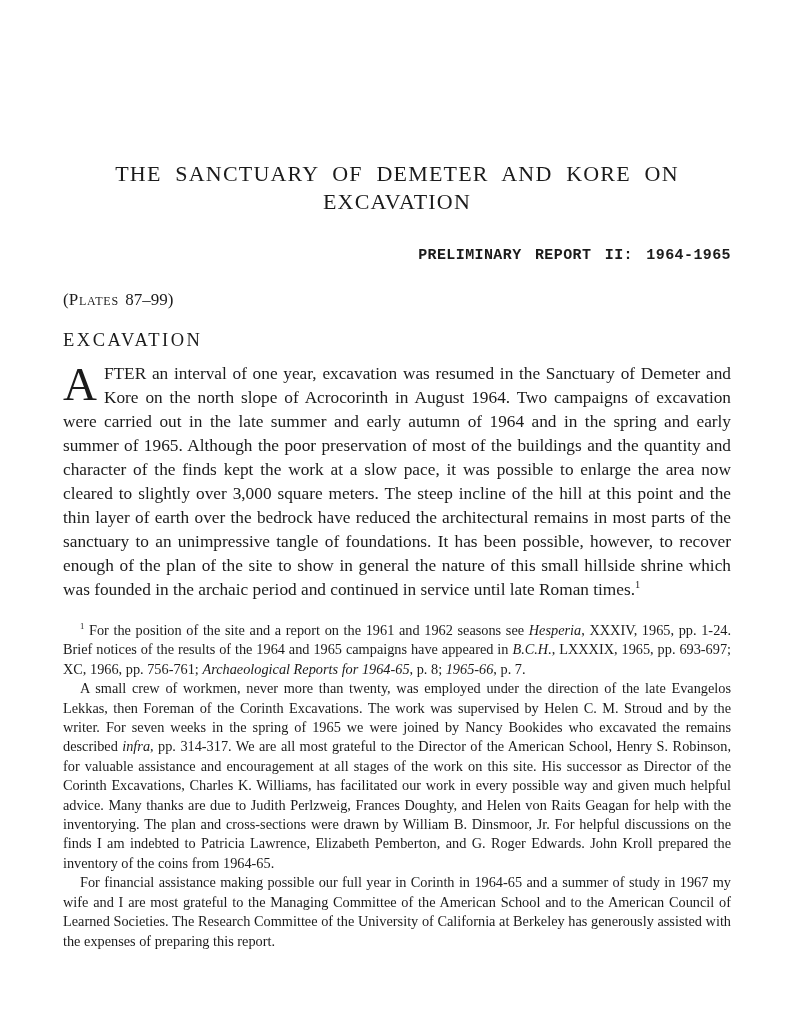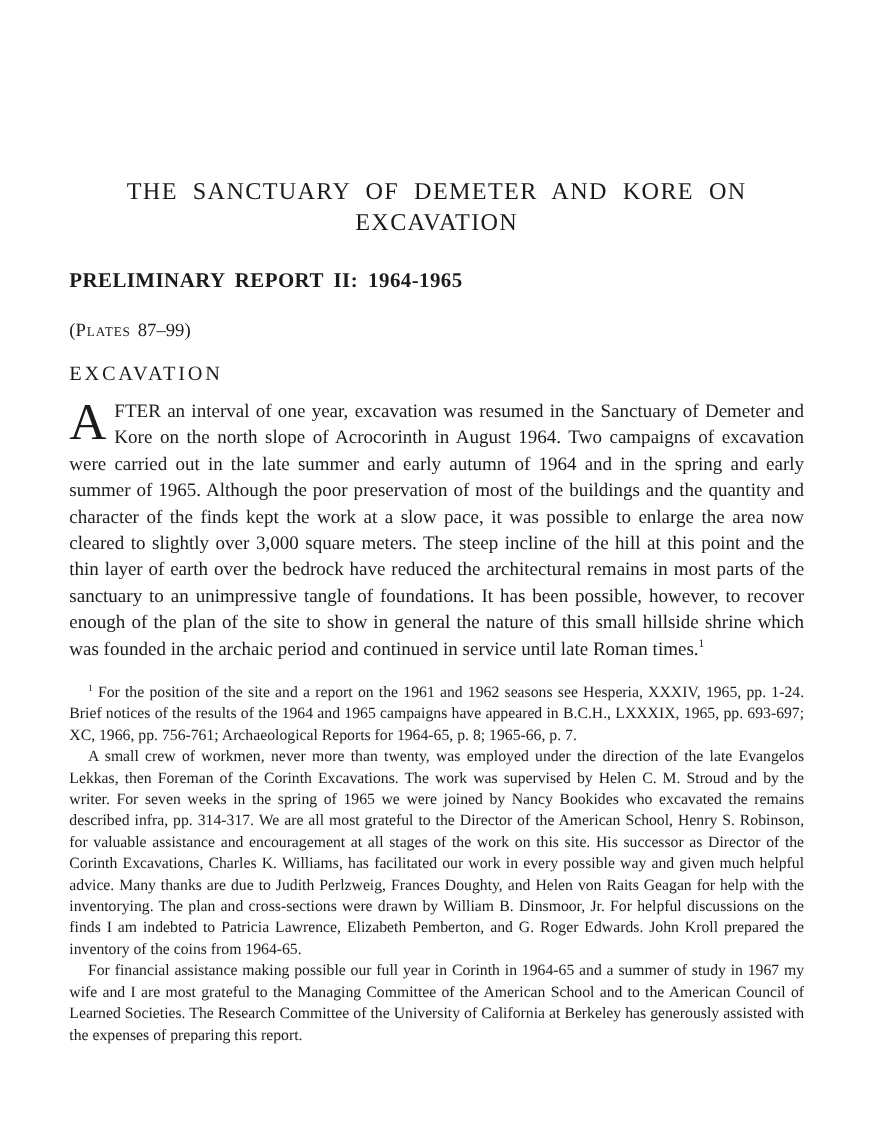--- a/index.html
+++ b/index.html
@@ -23,26 +23,27 @@
     font-size: 22px;
     line-height: 28px;
     font-weight: normal;
     text-align: center;
     letter-spacing: 1.2px;
     word-spacing: 7px;
   }
   .title .tline { display: block; }
   .subtitle {
     margin: 30px 0 0 0;
-    font-size: 19px;
+    font-size: 15px;
     line-height: 20px;
     font-weight: bold;
-    text-align: left;
+    text-align: right;
     letter-spacing: 0.4px;
     word-spacing: 4px;
+    font-family: Liberation Mono, monospace;
   }
   .plates {
     margin-top: 24px;
     font-size: 17px;
     line-height: 19px;
     text-align: left;
     word-spacing: 2px;
   }
   .plates .sc {
     font-variant: small-caps;
@@ -78,21 +79,21 @@
   .footnotes {
     margin-top: 19px;
   }
   .fn {
     margin: 0;
     font-size: 14.3px;
     line-height: 19.4px;
     text-align: justify;
     text-indent: 17px;
   }
-  .it { }
+  .it { font-style: italic; }
 </style>
 </head>
 <body>
 
 <div class="page">
 
   <h1 class="title">
     <span class="tline">THE SANCTUARY OF DEMETER AND KORE ON</span>
     <span class="tline">EXCAVATION</span>
   </h1>

